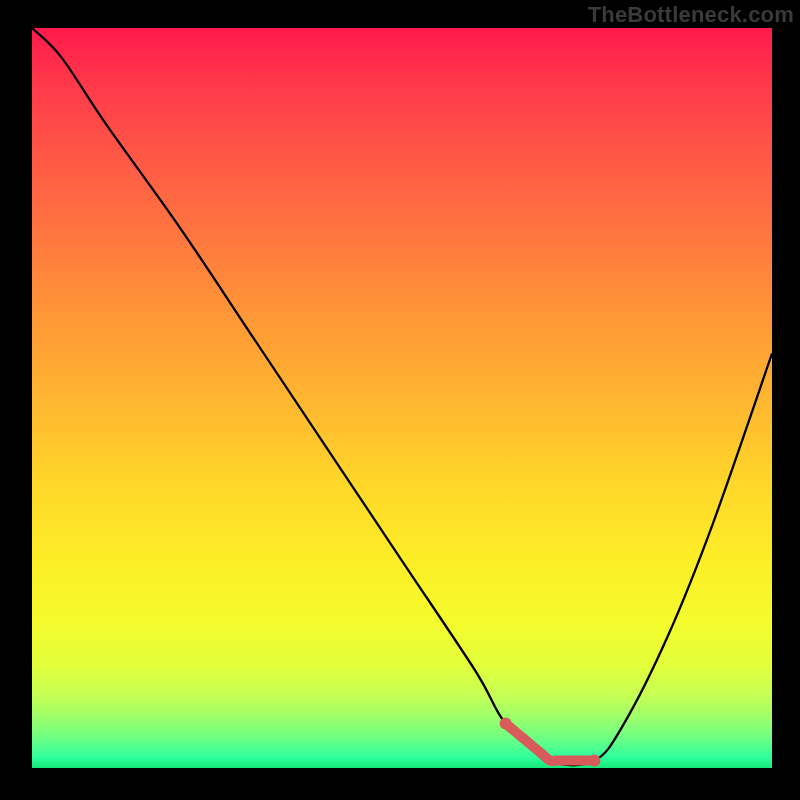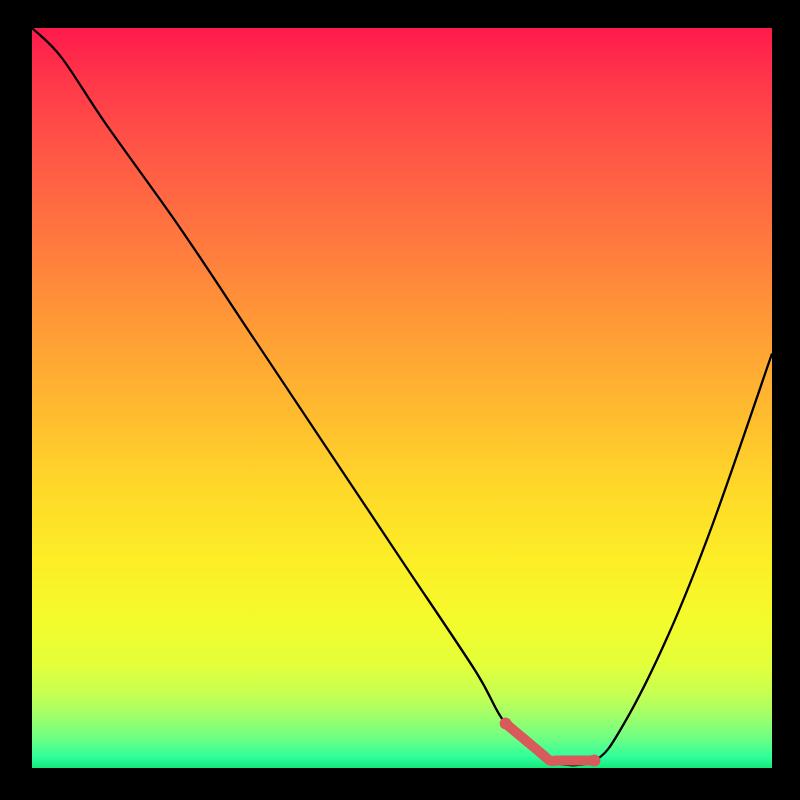--- a/index.html
+++ b/index.html
@@ -61,20 +61,21 @@
     position: absolute;
     inset: 0;
     z-index: 5;
   }
 </style>
 </head>
 <body>
 
 <div class="frame">
 
+  <div class="watermark">TheBottleneck.com</div>
 
   <div class="plot-area">
     <div class="gradient"></div>
 
     <svg class="curve" viewBox="0 0 740 740" preserveAspectRatio="none">
       <path d="M 0 0 C 4.933333333333334 4.933333333333337, 17.266666666666666 13.56666666666668, 29.6 29.600000000000023 C 41.93333333333334 45.63333333333337, 54.266666666666666 67.83333333333337, 74 96.20000000000005 C 93.73333333333333 124.56666666666672, 123.33333333333333 164.03333333333342, 148 199.80000000000007 C 172.66666666666666 235.56666666666672, 197.33333333333334 273.8, 222 310.8 C 246.66666666666666 347.8, 271.3333333333333 384.8, 296 421.8 C 320.6666666666667 458.8, 345.3333333333333 495.79999999999995, 370 532.8 C 394.6666666666667 569.8, 426.73333333333335 616.6666666666666, 444 643.8 C 461.26666666666665 670.9333333333333, 461.2666666666667 680.8, 473.6 695.6 C 485.93333333333334 710.4000000000001, 503.2 726.4333333333334, 518 732.6 C 532.8 738.7666666666667, 550.0666666666666 738.7666666666667, 562.4 732.6 C 574.7333333333333 726.4333333333334, 579.6666666666666 716.5666666666667, 592 695.6 C 604.3333333333334 674.6333333333333, 621.5999999999999 640.0999999999999, 636.4 606.8 C 651.2 573.5, 663.5333333333334 542.6666666666666, 680.8000000000001 495.79999999999995 C 698.0666666666667 448.9333333333333, 730.1333333333333 353.96666666666664, 740 325.59999999999997" fill="none" stroke-width="2.3" id="curve-path" stroke="#000000"></path>
       <path d="M 473.6 695.6 C 474.65714285714284 696.4809523809524, 477.8285714285714 699.1238095238095, 479.9428571428571 700.8857142857144 C 482.0571428571428 702.6476190476192, 484.1714285714285 704.4095238095239, 486.2857142857142 706.1714285714286 C 488.3999999999999 707.9333333333333, 490.51428571428573 709.695238095238, 492.62857142857143 711.4571428571428 C 494.74285714285713 713.2190476190476, 496.8571428571428 714.9809523809523, 498.97142857142853 716.7428571428571 C 501.0857142857143 718.504761904762, 503.2000000000001 720.2666666666667, 505.3142857142858 722.0285714285715 C 507.4285714285715 723.7904761904763, 509.54285714285714 725.5523809523809, 511.65714285714284 727.3142857142857 C 513.7714285714285 729.0761904761905, 515.8857142857142 731.7190476190476, 518 732.6 C 520.1142857142858 733.4809523809524, 522.2285714285715 732.6, 524.3428571428572 732.6 C 526.4571428571428 732.6, 528.5714285714284 732.6, 530.6857142857142 732.6 C 532.8 732.6, 534.9142857142856 732.6, 537.0285714285714 732.6 C 539.1428571428571 732.6, 541.2571428571429 732.6, 543.3714285714286 732.6 C 545.4857142857144 732.6, 547.6000000000001 732.6, 549.7142857142858 732.6 C 551.8285714285714 732.6, 553.9428571428571 732.6, 556.0571428571428 732.6 C 558.1714285714286 732.6, 561.3428571428572 732.6, 562.4 732.6" fill="none" stroke-width="10" stroke-linecap="round" id="highlight-path" stroke="#d85a5a"></path>
       <circle r="6" id="hl-dot-a" fill="#d85a5a" cx="473.6" cy="695.6"></circle>
       <circle r="6" id="hl-dot-b" fill="#d85a5a" cx="562.4" cy="732.6"></circle>
     </svg>

